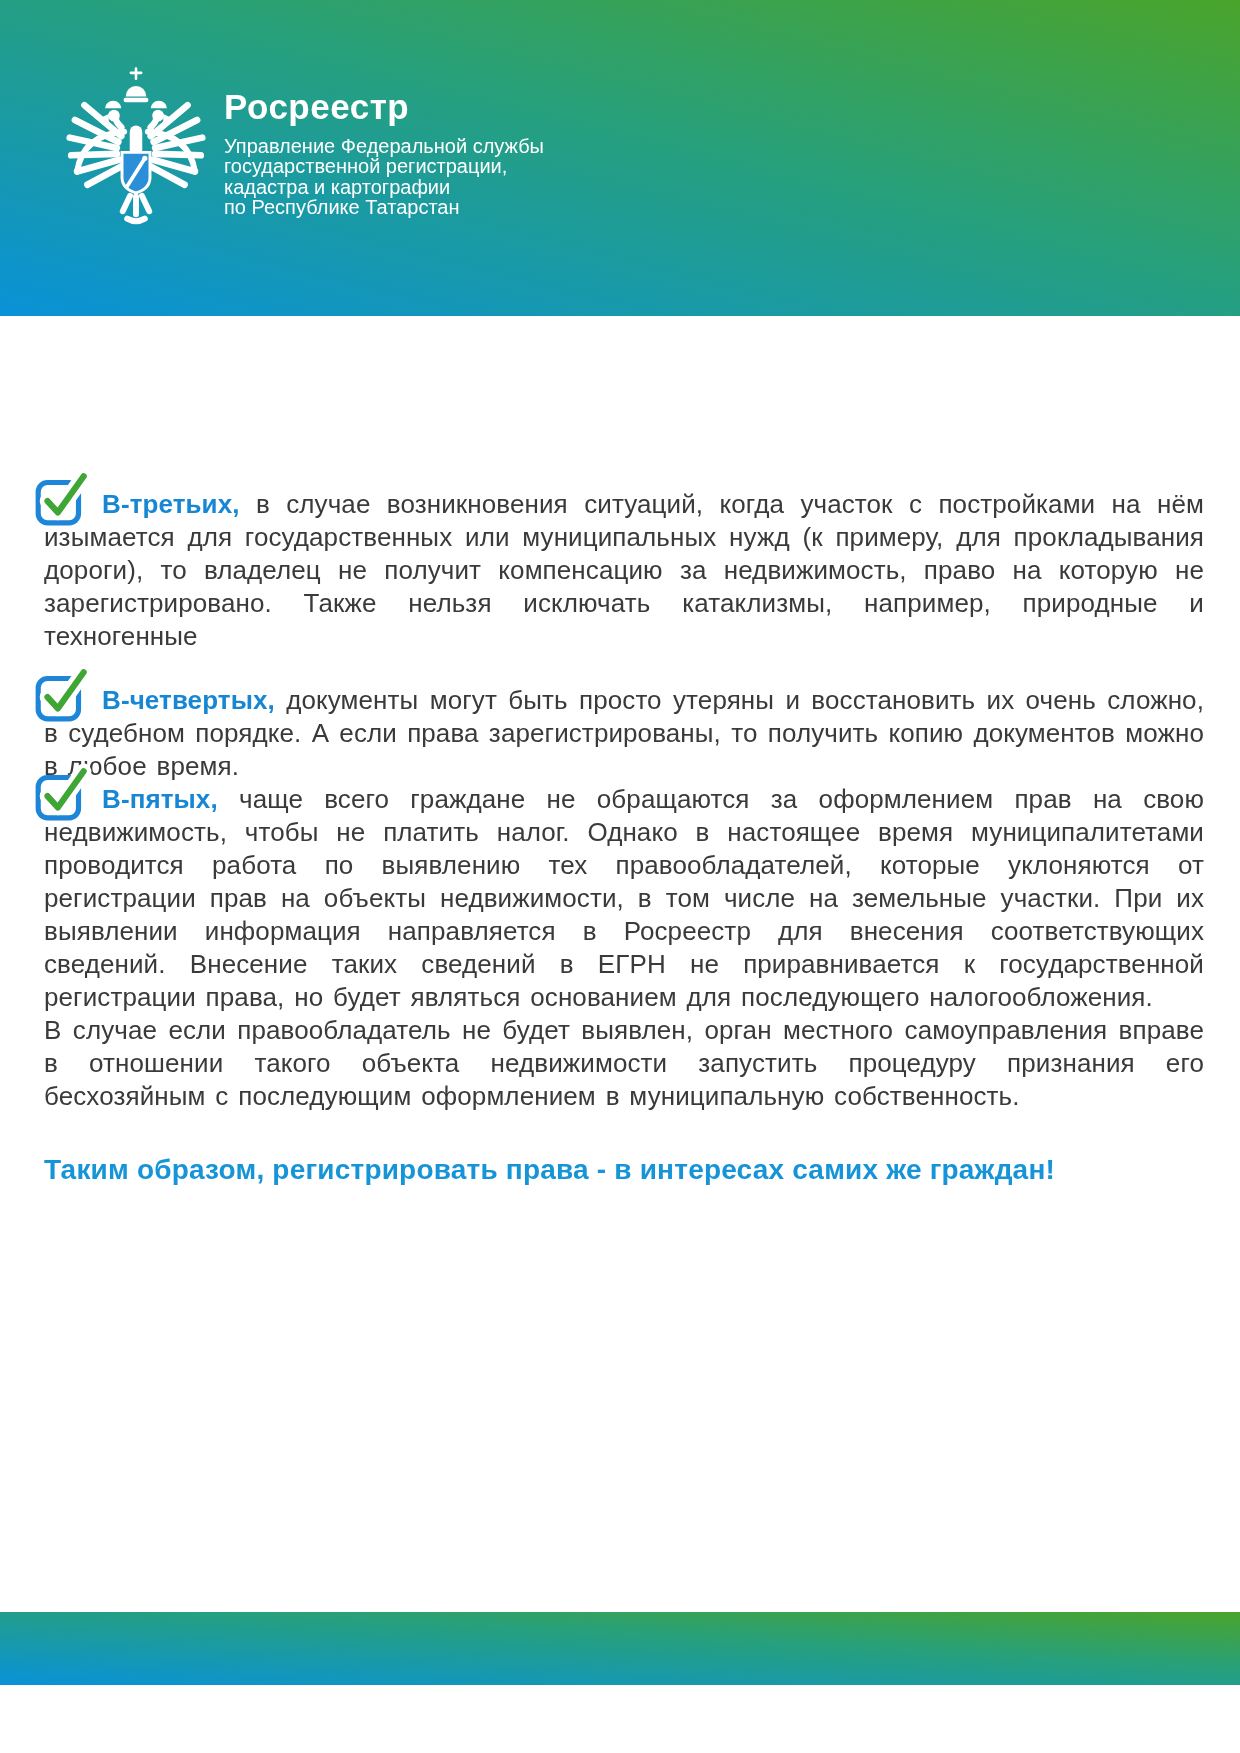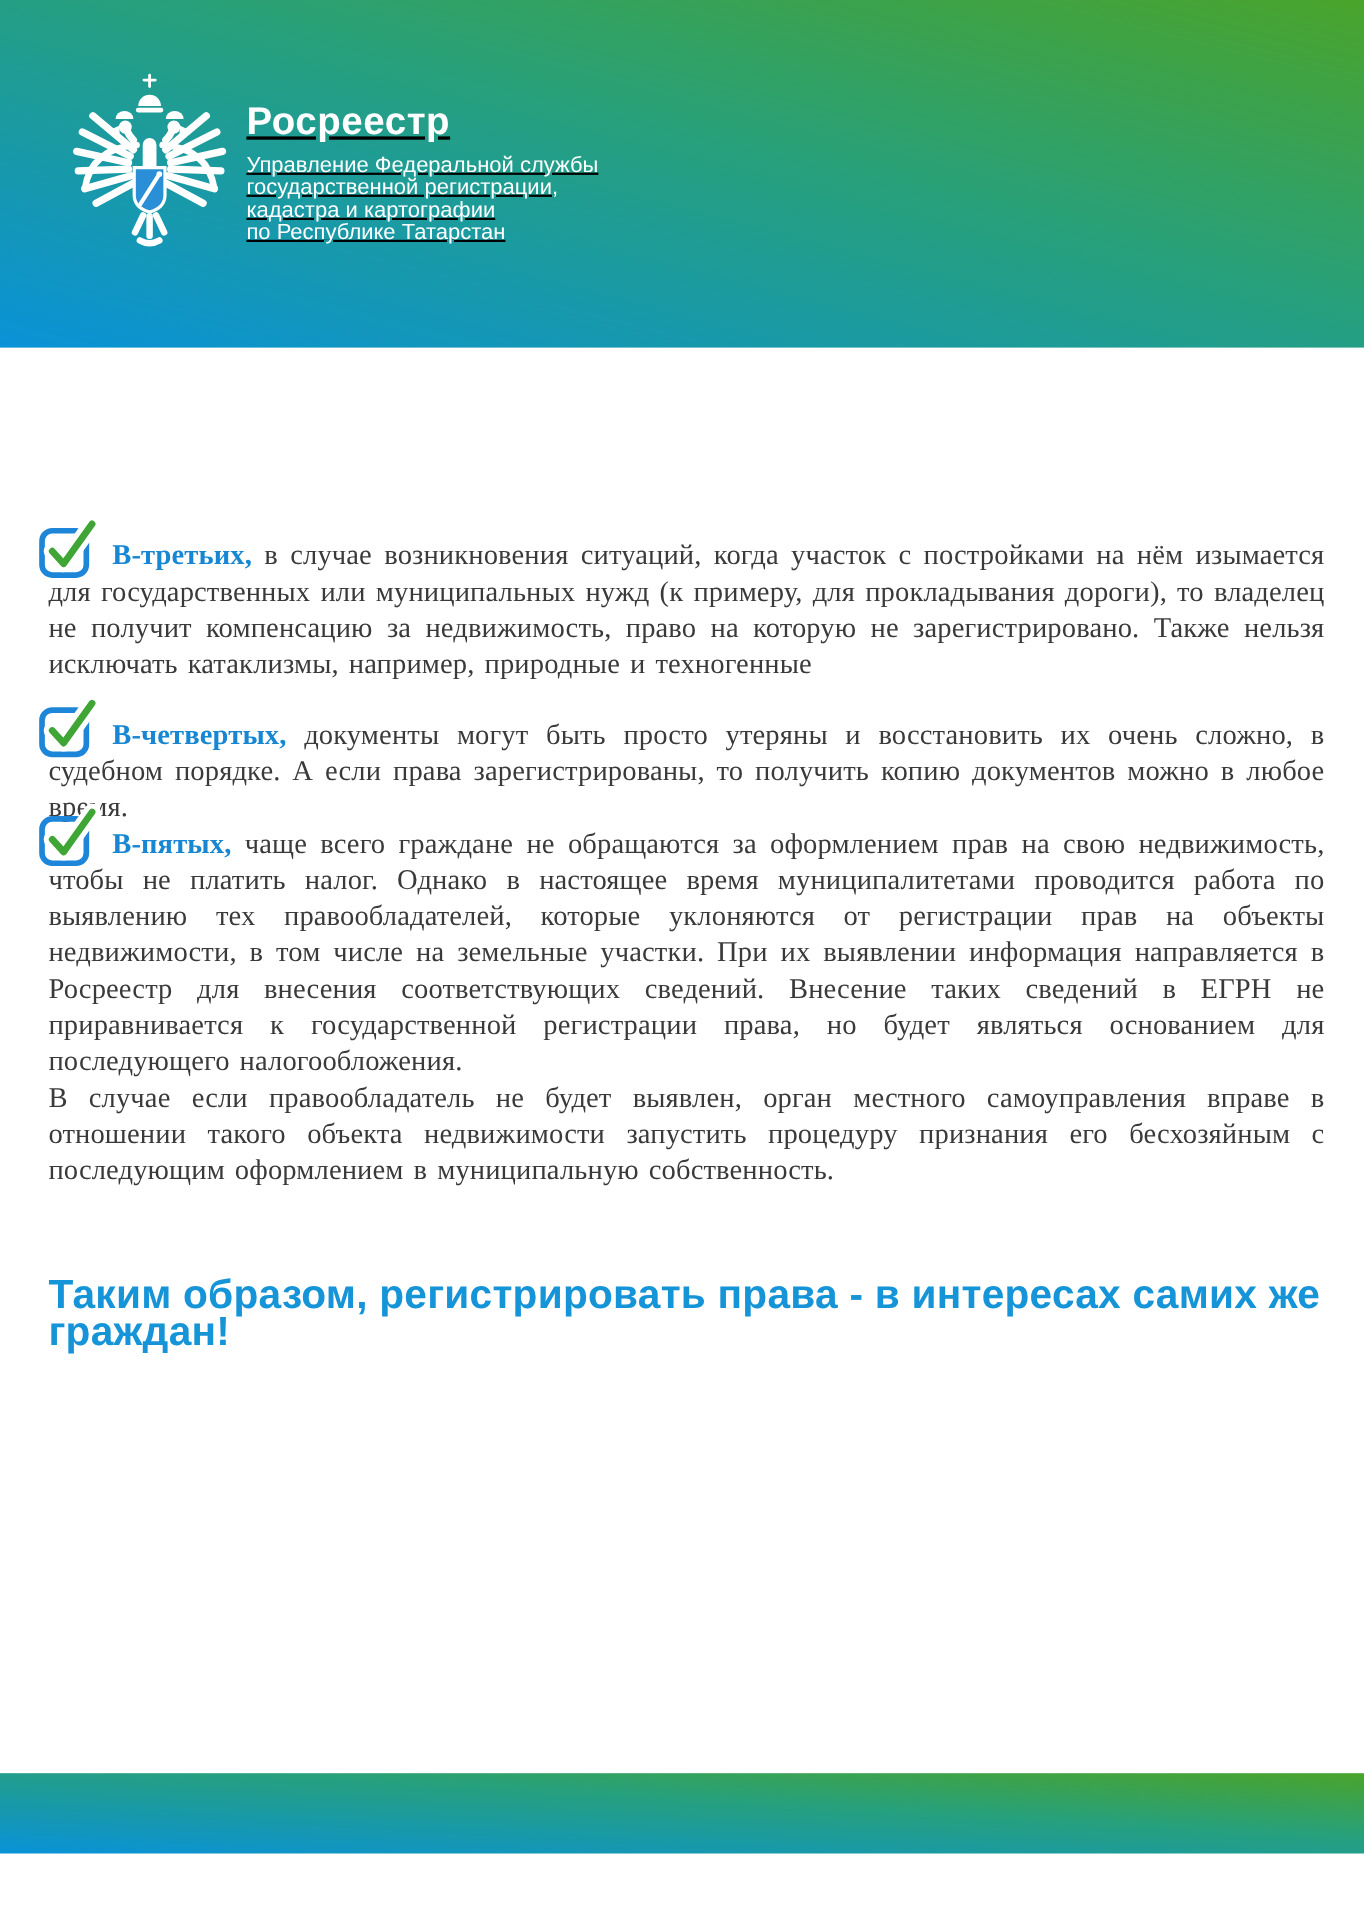--- a/index.html
+++ b/index.html
@@ -16,40 +16,40 @@
   html,body{margin:0;padding:0;}
   body{
     width:1240px;height:1753px;position:relative;background:#ffffff;
     font-family:"Liberation Sans", sans-serif;overflow:hidden;
   }
   
   .header{
     position:absolute;top:0;left:0;width:1240px;height:316px;
     background:linear-gradient(to top right,var(--grad-blue) 0%,#27a07c 55%,var(--grad-green) 100%);
   }
-  .brand{position:absolute;top:64px;left:60px;display:flex;align-items:center;text-decoration:underline;}
+  .brand{position:absolute;top:64px;left:60px;display:flex;align-items:flex-start;}
   .eagle{width:152px;height:162px;flex:0 0 auto;}
   .brand-text{margin-left:12px;padding-top:24px;color:#fff;}
   .org-name{font-size:35px;font-weight:bold;letter-spacing:.5px;line-height:1.1;}
   .org-sub{margin-top:9px;font-size:20px;line-height:20.5px;white-space:pre-line;font-weight:400;}
   
   .content{position:absolute;top:316px;left:0;width:1240px;padding:0 36px 0 44px;}
-  .item{position:relative;font-family:Liberation Serif, serif;}
+  .item{position:relative;}
   .item-1{margin-top:172px;}
   .item-2{margin-top:31px;}
   .item-3{}
   .check{position:absolute;left:-10px;top:-21px;width:58px;height:62px;}
   .item p{
     margin:0;font-size:26px;line-height:33px;color:var(--body-text);
     text-align:justify;letter-spacing:.1px;word-spacing:2.5px;
   }
   .item p.first{text-indent:58px;}
   .lead{font-weight:bold;color:var(--lead-blue);}
   .conclusion{
-    margin:80px 0 0 0;font-size:37px;line-height:34px;font-weight:bold;
+    margin:40px 0 0 0;font-size:28px;line-height:34px;font-weight:bold;
     color:var(--conclusion-blue);letter-spacing:.2px;
   }
   
   .footer-bar{
     position:absolute;left:0;top:1612px;width:1240px;height:73px;
     background:linear-gradient(to top right,var(--grad-blue) 0%,#27a07c 60%,var(--grad-green) 100%);
   }
 </style>
 </head>
 <body>

